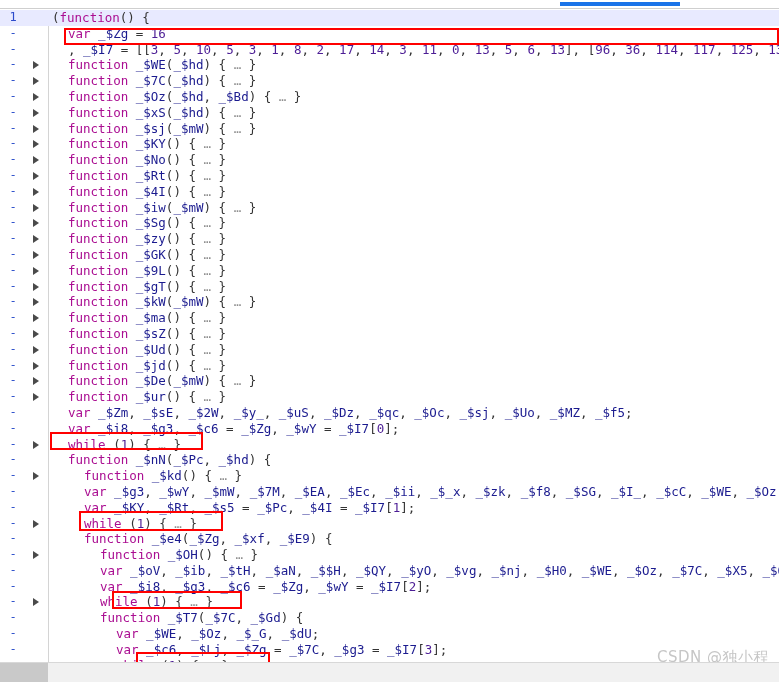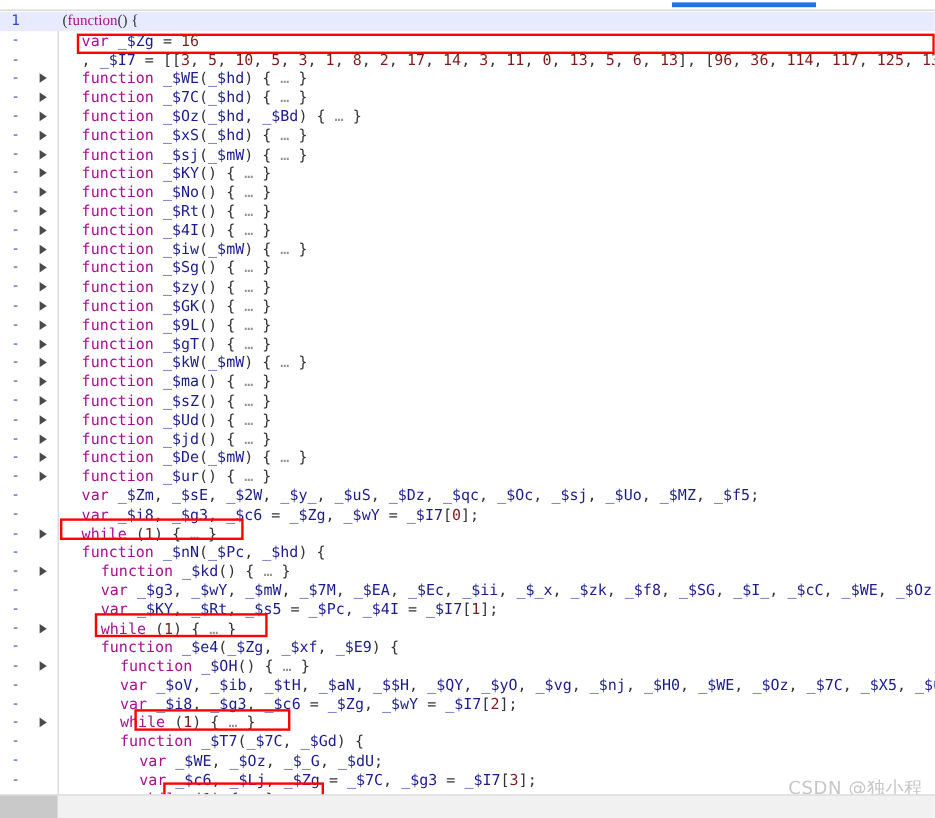--- a/index.html
+++ b/index.html
@@ -92,21 +92,21 @@
   #gutter-bg {
     position: absolute;
     left: 0; top: 0;
     width: 48px; height: 652px;
     background: #ffffff;
   }
 
   
   .kw   { color: #aa0d91; }   
   .id   { color: #1b1b8f; }   
-  .num  { color: #7f1d1d; }   
+  .num  { color: #4c1d95; }   
   .dim  { color: #909090; }   
   .br   { color: #333333; }   
 
   
   .hl-box {
     position: absolute;
     border: 2px solid #ff0000;
     box-sizing: border-box;
     pointer-events: none;
   }
@@ -139,21 +139,21 @@
 <body>
 
 <div id="top-strip">
   <div id="tab-underline"></div>
 </div>
 
 <div id="editor">
   <div id="gutter-bg"></div>
   <div id="gutter-line"></div>
   <div id="code-rows">
-      <div class="code-row active"><span class="gutter-num">1</span><span class="code-text" style="left: 52px; font-family: Liberation Serif, serif;"><span class="br">(</span><span class="kw">function</span><span class="br">(</span><span class="br">)</span><span class="br"> </span><span class="br">{</span></span></div>
+      <div class="code-row active"><span class="gutter-num">1</span><span class="code-text" style="left: 52px;"><span class="br">(</span><span class="kw">function</span><span class="br">(</span><span class="br">)</span><span class="br"> </span><span class="br">{</span></span></div>
       <div class="code-row"><span class="gutter-dash">-</span><span class="code-text" style="left: 68px;"><span class="kw">var</span><span class="br"> </span><span class="id">_$Zg</span><span class="br"> </span><span class="br">=</span><span class="br"> </span><span class="num">16</span></span></div>
       <div class="code-row"><span class="gutter-dash">-</span><span class="code-text" style="left: 68px;"><span class="br">,</span><span class="br"> </span><span class="id">_$I7</span><span class="br"> </span><span class="br">=</span><span class="br"> </span><span class="br">[</span><span class="br">[</span><span class="num">3</span><span class="br">,</span><span class="br"> </span><span class="num">5</span><span class="br">,</span><span class="br"> </span><span class="num">10</span><span class="br">,</span><span class="br"> </span><span class="num">5</span><span class="br">,</span><span class="br"> </span><span class="num">3</span><span class="br">,</span><span class="br"> </span><span class="num">1</span><span class="br">,</span><span class="br"> </span><span class="num">8</span><span class="br">,</span><span class="br"> </span><span class="num">2</span><span class="br">,</span><span class="br"> </span><span class="num">17</span><span class="br">,</span><span class="br"> </span><span class="num">14</span><span class="br">,</span><span class="br"> </span><span class="num">3</span><span class="br">,</span><span class="br"> </span><span class="num">11</span><span class="br">,</span><span class="br"> </span><span class="num">0</span><span class="br">,</span><span class="br"> </span><span class="num">13</span><span class="br">,</span><span class="br"> </span><span class="num">5</span><span class="br">,</span><span class="br"> </span><span class="num">6</span><span class="br">,</span><span class="br"> </span><span class="num">13</span><span class="br">]</span><span class="br">,</span><span class="br"> </span><span class="br">[</span><span class="num">96</span><span class="br">,</span><span class="br"> </span><span class="num">36</span><span class="br">,</span><span class="br"> </span><span class="num">114</span><span class="br">,</span><span class="br"> </span><span class="num">117</span><span class="br">,</span><span class="br"> </span><span class="num">125</span><span class="br">,</span><span class="br"> </span><span class="num">13</span></span></div>
       <div class="code-row"><span class="gutter-dash">-</span><span class="fold-arrow"></span><span class="code-text" style="left: 68px;"><span class="kw">function</span><span class="br"> </span><span class="id">_$WE</span><span class="br">(</span><span class="id">_$hd</span><span class="br">)</span><span class="br"> </span><span class="br">{</span><span class="br"> </span><span class="dim">…</span><span class="br"> </span><span class="br">}</span></span></div>
       <div class="code-row"><span class="gutter-dash">-</span><span class="fold-arrow"></span><span class="code-text" style="left: 68px;"><span class="kw">function</span><span class="br"> </span><span class="id">_$7C</span><span class="br">(</span><span class="id">_$hd</span><span class="br">)</span><span class="br"> </span><span class="br">{</span><span class="br"> </span><span class="dim">…</span><span class="br"> </span><span class="br">}</span></span></div>
       <div class="code-row"><span class="gutter-dash">-</span><span class="fold-arrow"></span><span class="code-text" style="left: 68px;"><span class="kw">function</span><span class="br"> </span><span class="id">_$Oz</span><span class="br">(</span><span class="id">_$hd</span><span class="br">,</span><span class="br"> </span><span class="id">_$Bd</span><span class="br">)</span><span class="br"> </span><span class="br">{</span><span class="br"> </span><span class="dim">…</span><span class="br"> </span><span class="br">}</span></span></div>
       <div class="code-row"><span class="gutter-dash">-</span><span class="fold-arrow"></span><span class="code-text" style="left: 68px;"><span class="kw">function</span><span class="br"> </span><span class="id">_$xS</span><span class="br">(</span><span class="id">_$hd</span><span class="br">)</span><span class="br"> </span><span class="br">{</span><span class="br"> </span><span class="dim">…</span><span class="br"> </span><span class="br">}</span></span></div>
       <div class="code-row"><span class="gutter-dash">-</span><span class="fold-arrow"></span><span class="code-text" style="left: 68px;"><span class="kw">function</span><span class="br"> </span><span class="id">_$sj</span><span class="br">(</span><span class="id">_$mW</span><span class="br">)</span><span class="br"> </span><span class="br">{</span><span class="br"> </span><span class="dim">…</span><span class="br"> </span><span class="br">}</span></span></div>
       <div class="code-row"><span class="gutter-dash">-</span><span class="fold-arrow"></span><span class="code-text" style="left: 68px;"><span class="kw">function</span><span class="br"> </span><span class="id">_$KY</span><span class="br">(</span><span class="br">)</span><span class="br"> </span><span class="br">{</span><span class="br"> </span><span class="dim">…</span><span class="br"> </span><span class="br">}</span></span></div>
       <div class="code-row"><span class="gutter-dash">-</span><span class="fold-arrow"></span><span class="code-text" style="left: 68px;"><span class="kw">function</span><span class="br"> </span><span class="id">_$No</span><span class="br">(</span><span class="br">)</span><span class="br"> </span><span class="br">{</span><span class="br"> </span><span class="dim">…</span><span class="br"> </span><span class="br">}</span></span></div>
       <div class="code-row"><span class="gutter-dash">-</span><span class="fold-arrow"></span><span class="code-text" style="left: 68px;"><span class="kw">function</span><span class="br"> </span><span class="id">_$Rt</span><span class="br">(</span><span class="br">)</span><span class="br"> </span><span class="br">{</span><span class="br"> </span><span class="dim">…</span><span class="br"> </span><span class="br">}</span></span></div>

